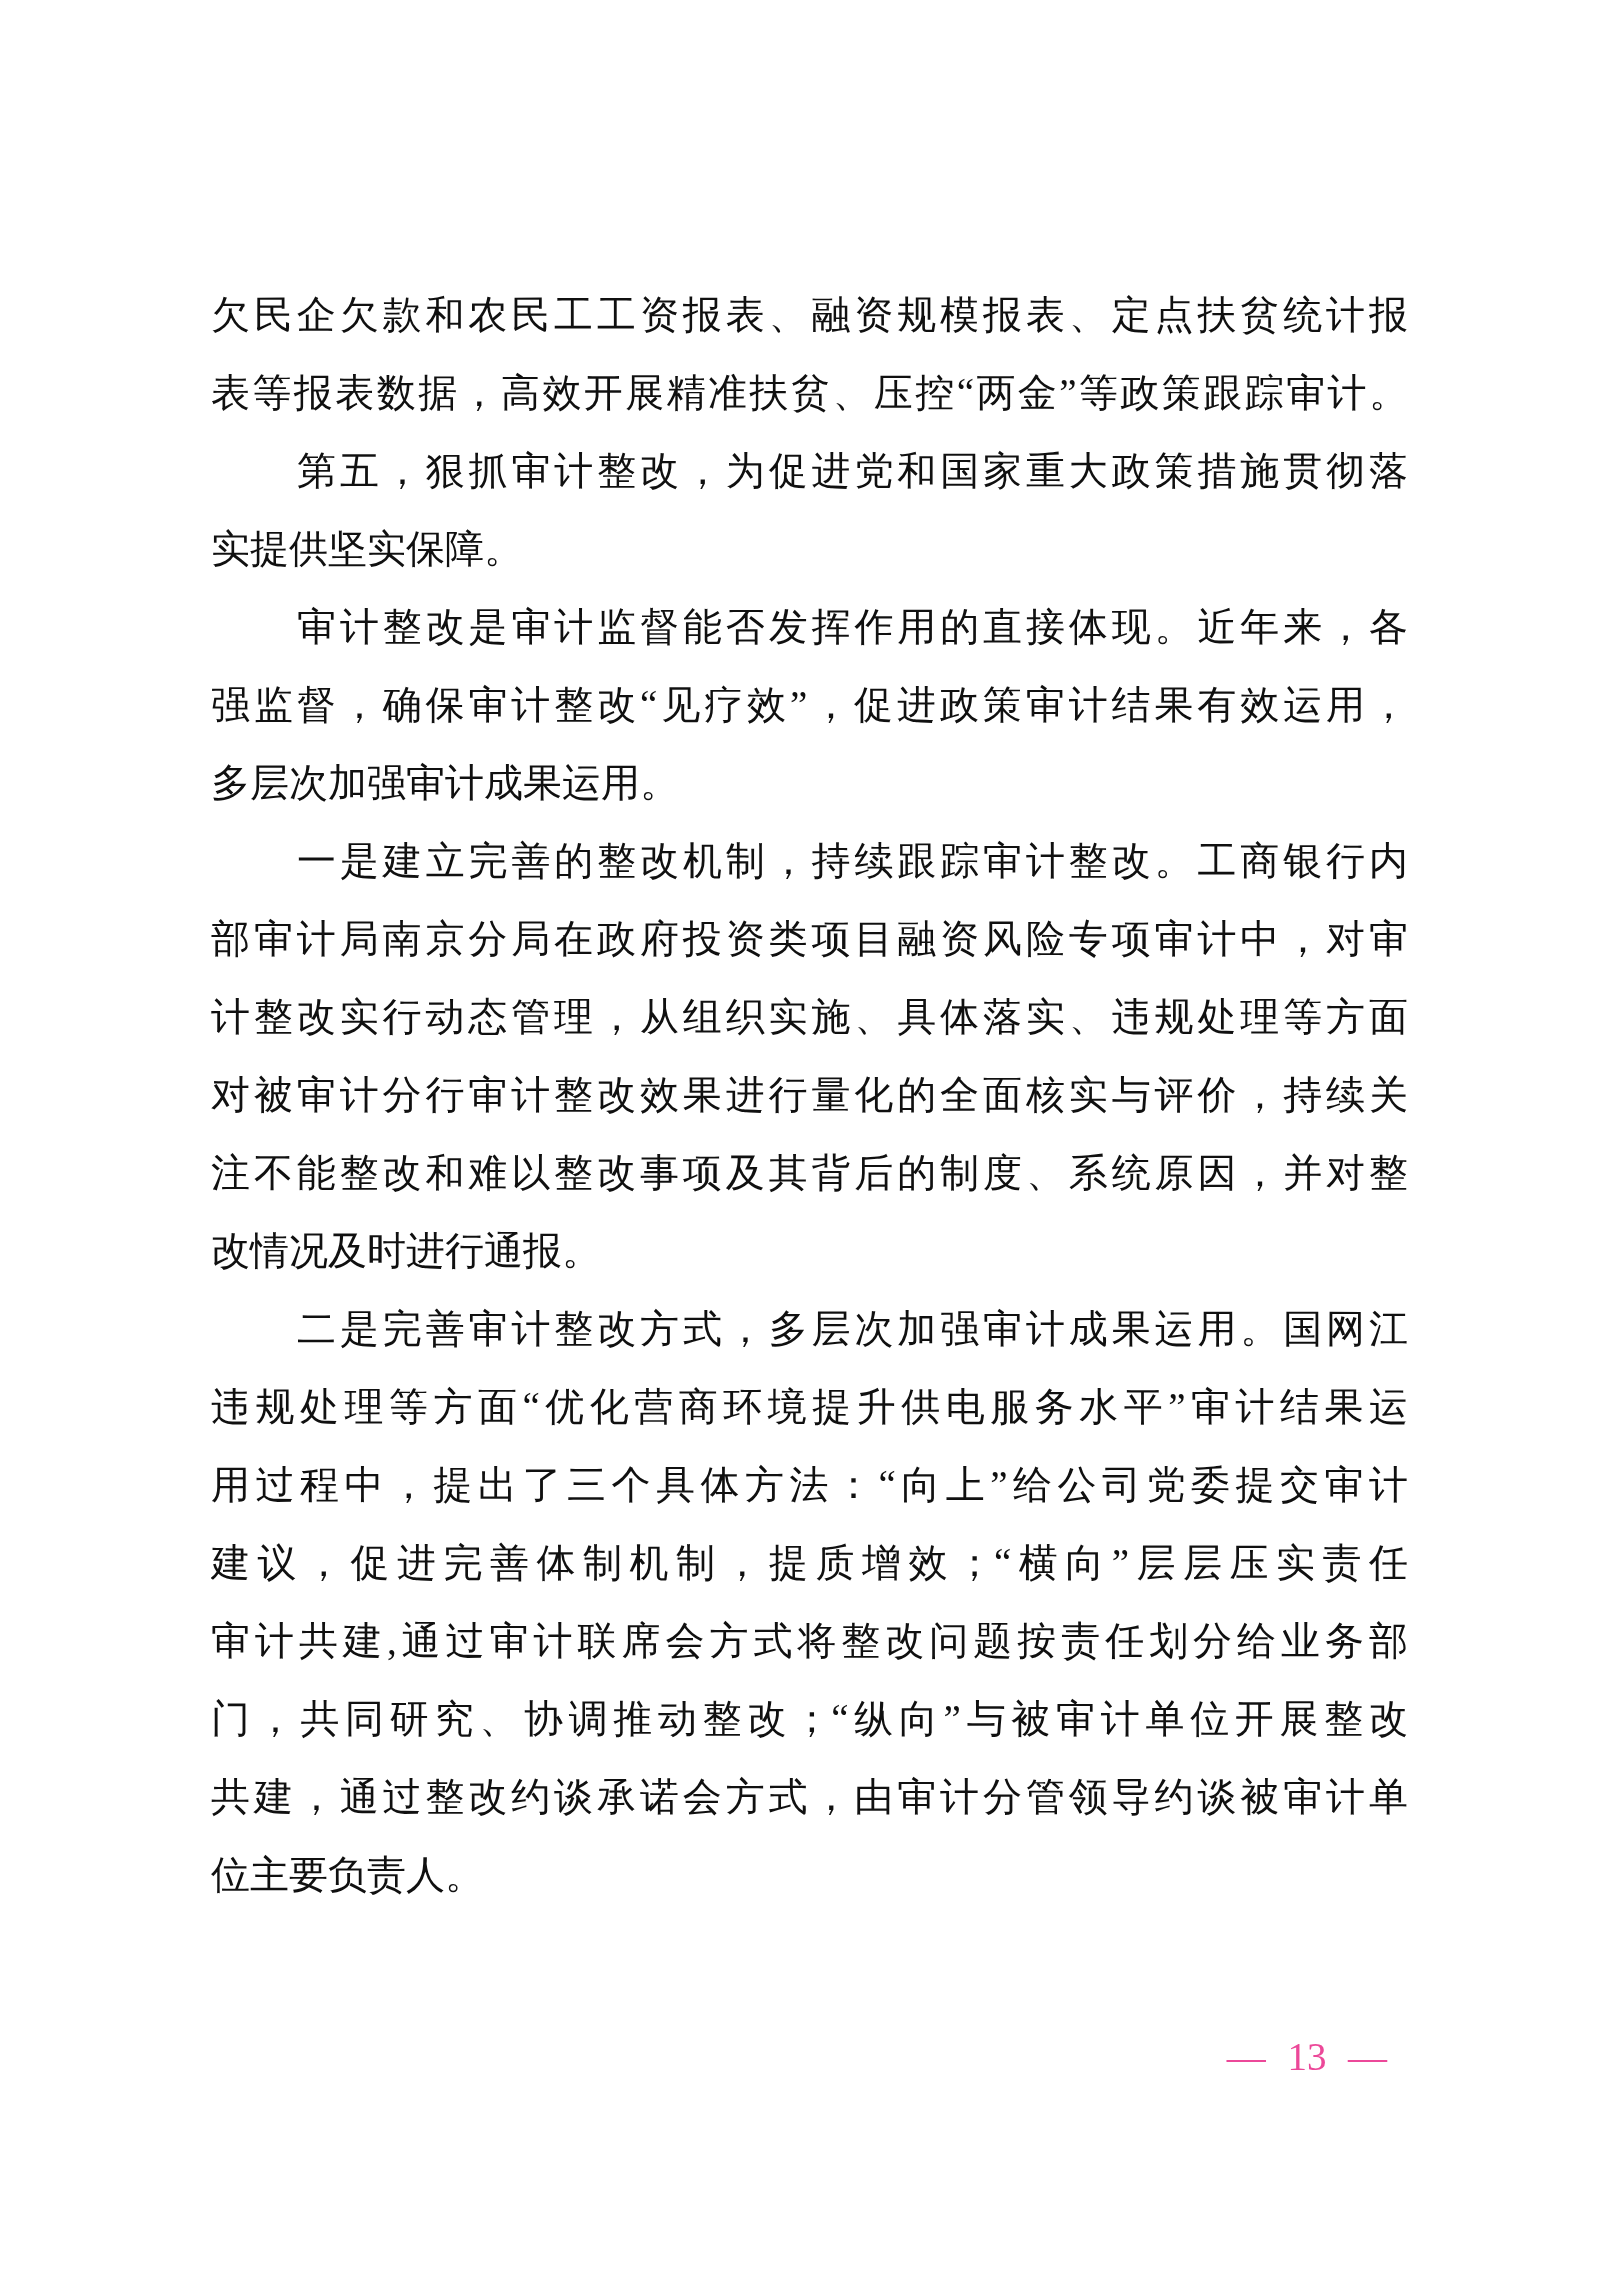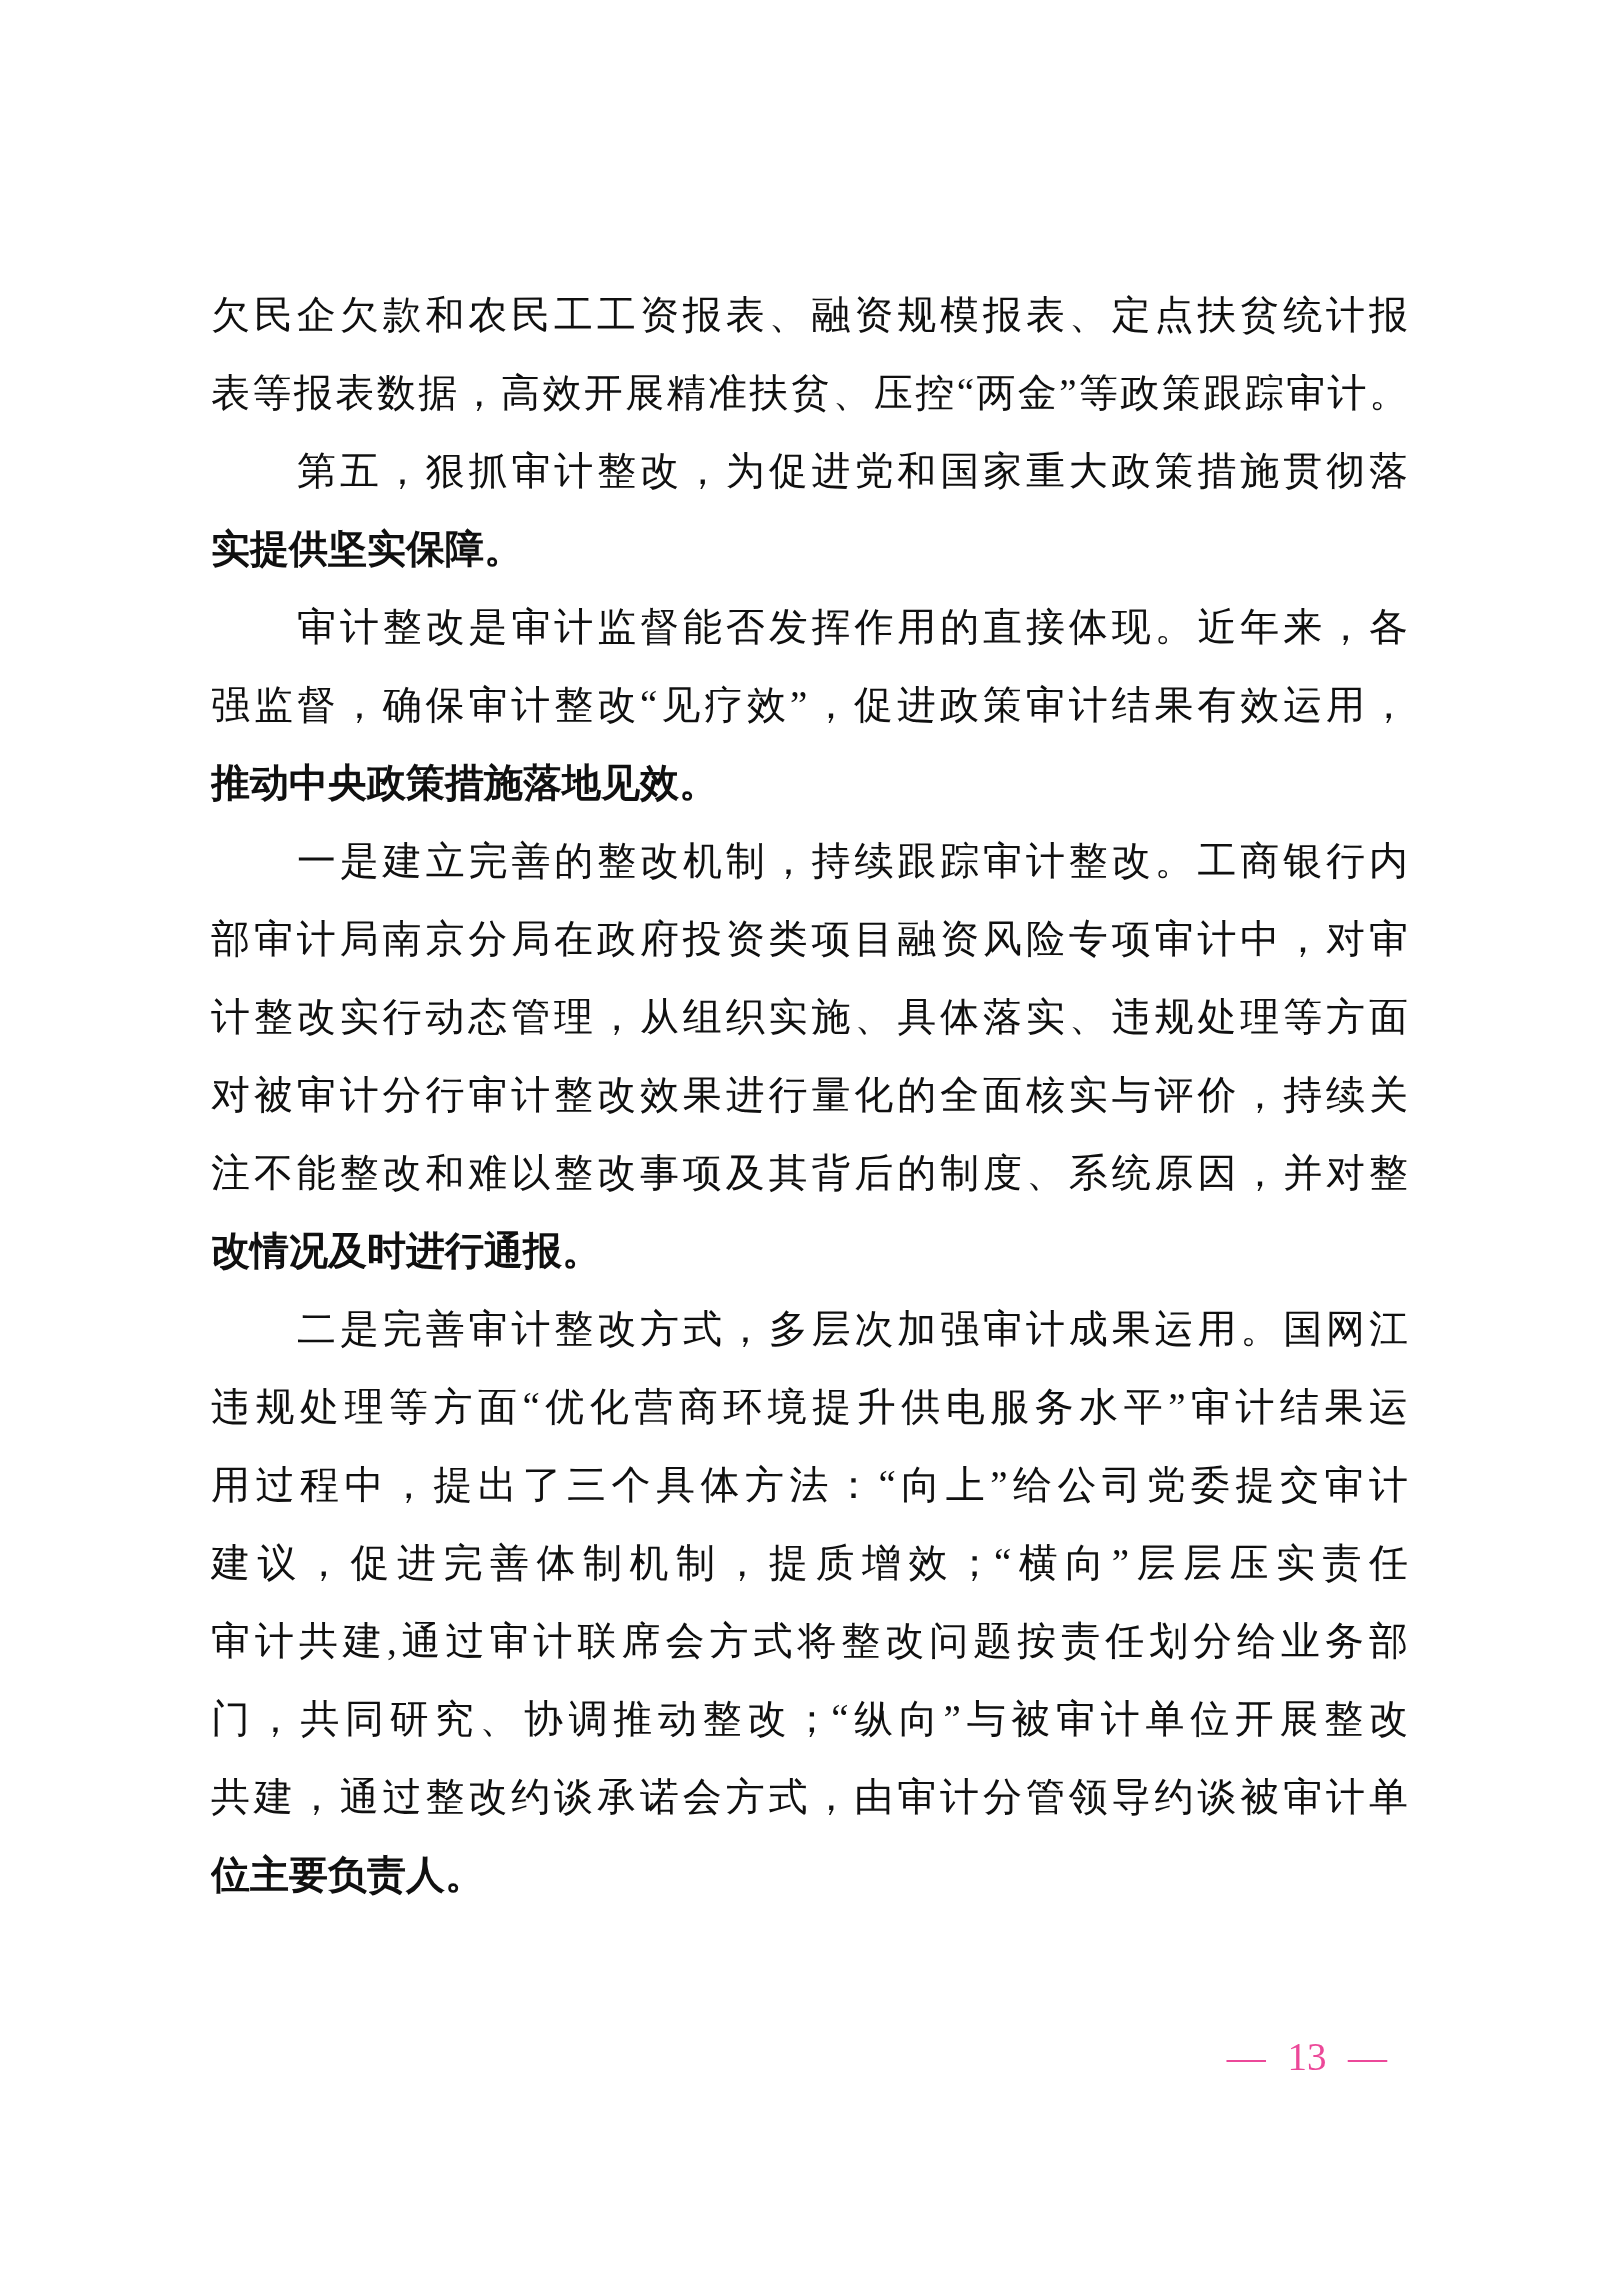--- a/index.html
+++ b/index.html
@@ -32,21 +32,20 @@
     text-justify: inter-character;
     white-space: normal;
     overflow: hidden;
   }
   .line.indent {
     padding-left: 86px;
   }
   .line.no-justify {
     text-align: left;
     text-align-last: left;
-    font-weight: bold;
   }
   .page-number {
     position: absolute;
     top: 2031px;
     right: 234px;
     height: 51px;
     line-height: 51px;
     font-size: 39px;
     color: #ec4899;
     white-space: nowrap;
@@ -63,21 +62,21 @@
 
 <div class="page">
 
   <div class="text-block">
       <div class="line">欠民企欠款和农民工工资报表、融资规模报表、定点扶贫统计报</div>
       <div class="line">表等报表数据，高效开展精准扶贫、压控“两金”等政策跟踪审计。</div>
       <div class="line indent">第五，狠抓审计整改，为促进党和国家重大政策措施贯彻落</div>
       <div class="line no-justify">实提供坚实保障。</div>
       <div class="line indent">审计整改是审计监督能否发挥作用的直接体现。近年来，各</div>
       <div class="line">强监督，确保审计整改“见疗效”，促进政策审计结果有效运用，</div>
-      <div class="line no-justify">推动中央政策措施落地见效。</div>
+      <div class="line no-justify">多层次加强审计成果运用。</div>
       <div class="line indent">一是建立完善的整改机制，持续跟踪审计整改。工商银行内</div>
       <div class="line">部审计局南京分局在政府投资类项目融资风险专项审计中，对审</div>
       <div class="line">计整改实行动态管理，从组织实施、具体落实、违规处理等方面</div>
       <div class="line">对被审计分行审计整改效果进行量化的全面核实与评价，持续关</div>
       <div class="line">注不能整改和难以整改事项及其背后的制度、系统原因，并对整</div>
       <div class="line no-justify">改情况及时进行通报。</div>
       <div class="line indent">二是完善审计整改方式，多层次加强审计成果运用。国网江</div>
       <div class="line">违规处理等方面“优化营商环境提升供电服务水平”审计结果运</div>
       <div class="line">用过程中，提出了三个具体方法：“向上”给公司党委提交审计</div>
       <div class="line">建议，促进完善体制机制，提质增效；“横向”层层压实责任</div>

